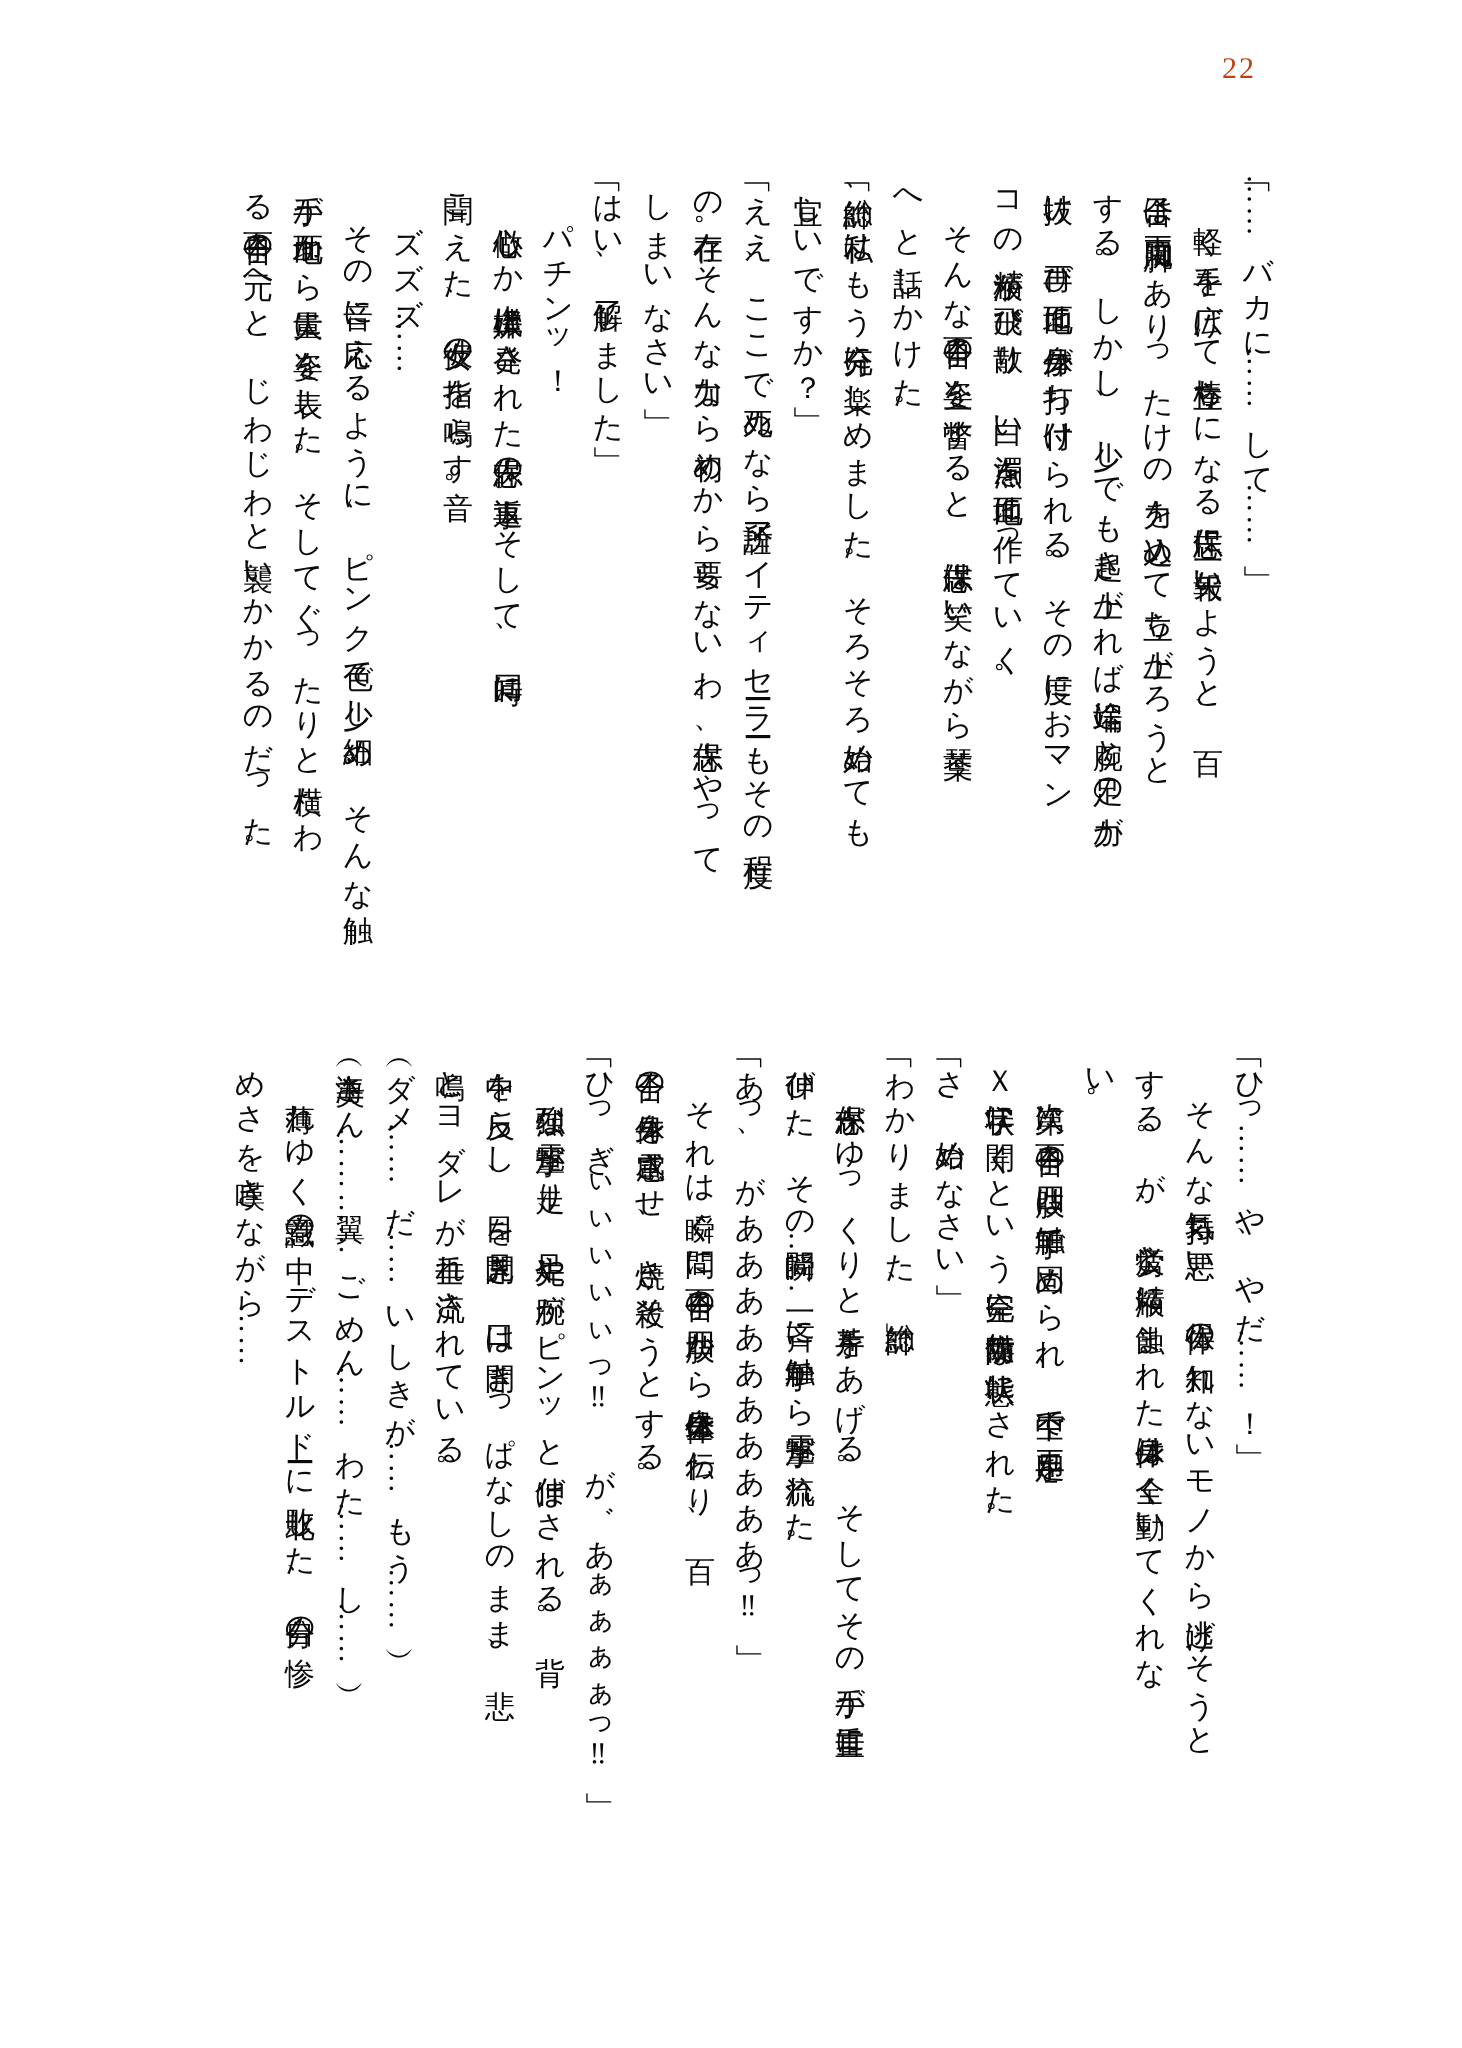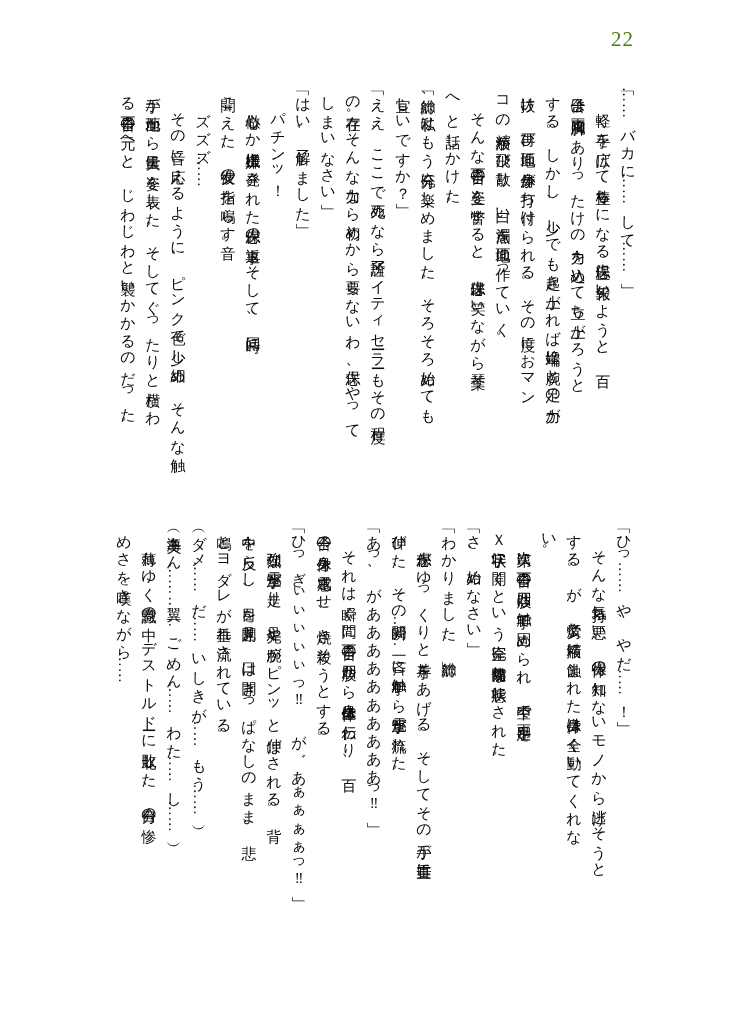--- a/index.html
+++ b/index.html
@@ -13,23 +13,23 @@
     height: 1024px;
     background: #ffffff;
     overflow: hidden;
     font-family: "Liberation Serif", "DejaVu Serif", serif;
     color: #0a0a0a;
   }
   .page-number {
     position: absolute;
     top: 27px;
     left: 611px;
-    font-size: 21px;
+    font-size: 15px;
     letter-spacing: 1px;
-    color: #4d7c0f;
+    color: #c2410c;
   }
   .text-block {
     position: absolute;
     writing-mode: vertical-rl;
     text-orientation: mixed;
     font-size: 15px;
   }
   .text-block .vline {
     line-height: 25px;       
     letter-spacing: 1px;     

